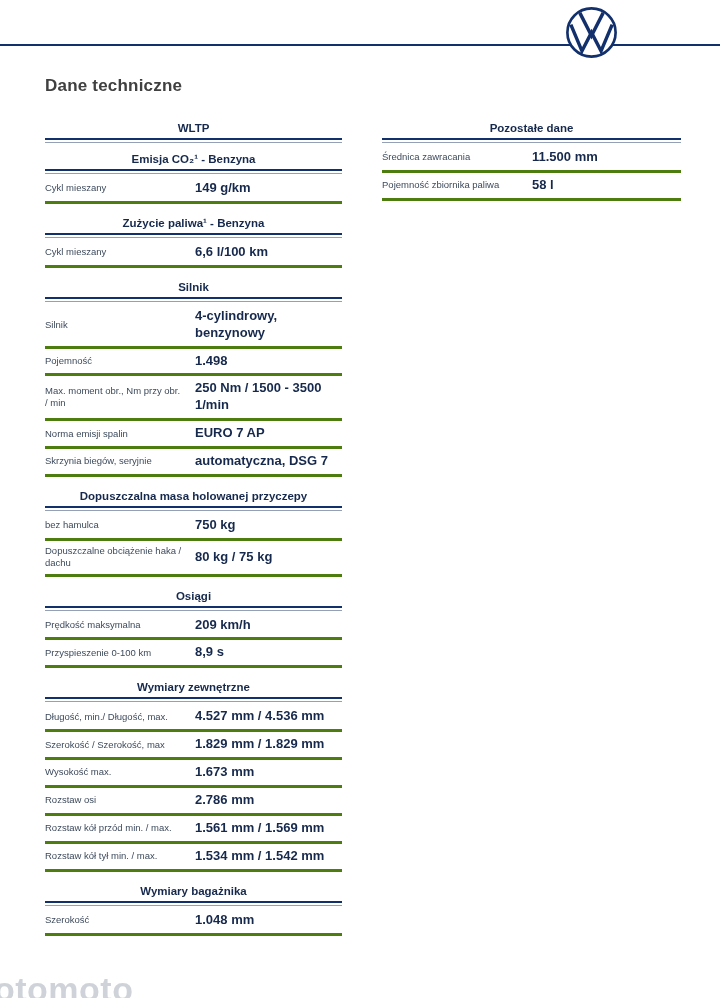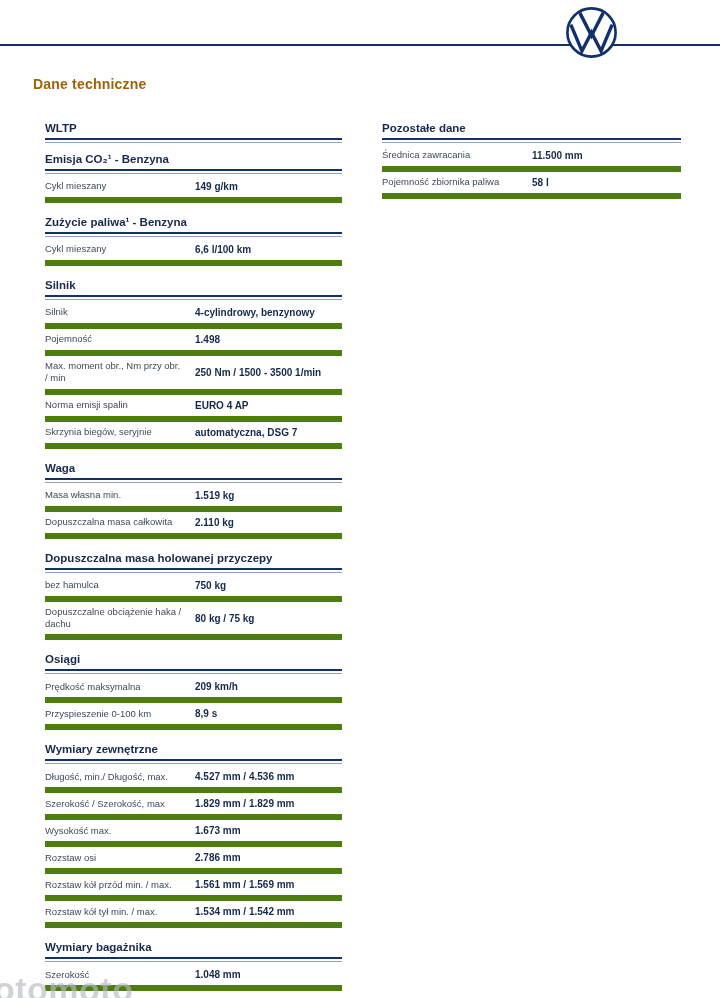--- a/index.html
+++ b/index.html
@@ -22,70 +22,71 @@
     width: 720px; height: 2px;
     background: #12306b;
   }
   .vw-logo {
     position: absolute;
     left: 565px; top: 6px;
     width: 53px; height: 53px;
   }
   .page-title {
     position: absolute;
-    left: 33px; top: 76px;
-    font-size: 14px;
-    font-weight: bold;
-    color: #a16207;
+    left: 45px; top: 76px;
+    font-size: 17px;
+    font-weight: bold;
+    color: #404040;
     letter-spacing: 0.2px;
   }
   .columns {
     position: absolute;
     left: 45px; top: 122px;
     width: 636px;
     display: flex;
     align-items: flex-start;
   }
   .col-left  { width: 301px; margin-right: 32px; }
   .col-right { width: 303px; margin-left: 8px; }
 
   .spec-section { margin-bottom: 13px; }
   .section-title {
     position: relative;
     font-size: 11.5px;
     font-weight: bold;
     color: #16294d;
     padding-bottom: 4px;
     border-bottom: 2.5px solid #12306b;
+    text-align: center;
   }
   .section-title::after {
     content: "";
     position: absolute;
     left: 0; right: 0; bottom: -5px;
     height: 1px;
     background: #93a0b5;
   }
   .rows { margin-top: 5px; }
   .spec-row {
     display: flex;
     align-items: center;
     padding: 4px 0;
     min-height: 19px;
-    border-bottom: 6px solid #4d7c0f;
+    border-bottom: 3px solid #4d7c0f;
   }
   .row-label {
     flex: 0 0 150px;
     padding-right: 10px;
     font-size: 9.5px;
     line-height: 1.3;
     color: #3d4a5c;
   }
   .row-value {
     flex: 1;
-    font-size: 10px;
+    font-size: 13px;
     line-height: 1.3;
     font-weight: bold;
     color: #16294d;
   }
   .watermark {
     position: absolute;
     left: -6px; bottom: -11px;
     font-size: 34px;
     font-weight: bold;
     letter-spacing: 0.5px;
@@ -144,42 +145,29 @@
             <div class="spec-row">
               <div class="row-label">Pojemność</div>
               <div class="row-value">1.498</div>
             </div>
             <div class="spec-row">
               <div class="row-label">Max. moment obr., Nm przy obr. / min</div>
               <div class="row-value">250 Nm / 1500 - 3500 1/min</div>
             </div>
             <div class="spec-row">
               <div class="row-label">Norma emisji spalin</div>
-              <div class="row-value">EURO 4 AP</div>
+              <div class="row-value">EURO 7 AP</div>
             </div>
             <div class="spec-row">
               <div class="row-label">Skrzynia biegów, seryjnie</div>
               <div class="row-value">automatyczna, DSG 7</div>
             </div>
           </div>
         </section>
         <section class="spec-section">
-          <h2 class="section-title">Waga</h2>
-          <div class="rows">
-            <div class="spec-row">
-              <div class="row-label">Masa własna min.</div>
-              <div class="row-value">1.519 kg</div>
-            </div>
-            <div class="spec-row">
-              <div class="row-label">Dopuszczalna masa całkowita</div>
-              <div class="row-value">2.110 kg</div>
-            </div>
-          </div>
-        </section>
-        <section class="spec-section">
           <h2 class="section-title">Dopuszczalna masa holowanej przyczepy</h2>
           <div class="rows">
             <div class="spec-row">
               <div class="row-label">bez hamulca</div>
               <div class="row-value">750 kg</div>
             </div>
             <div class="spec-row">
               <div class="row-label">Dopuszczalne obciążenie haka / dachu</div>
               <div class="row-value">80 kg / 75 kg</div>
             </div>

